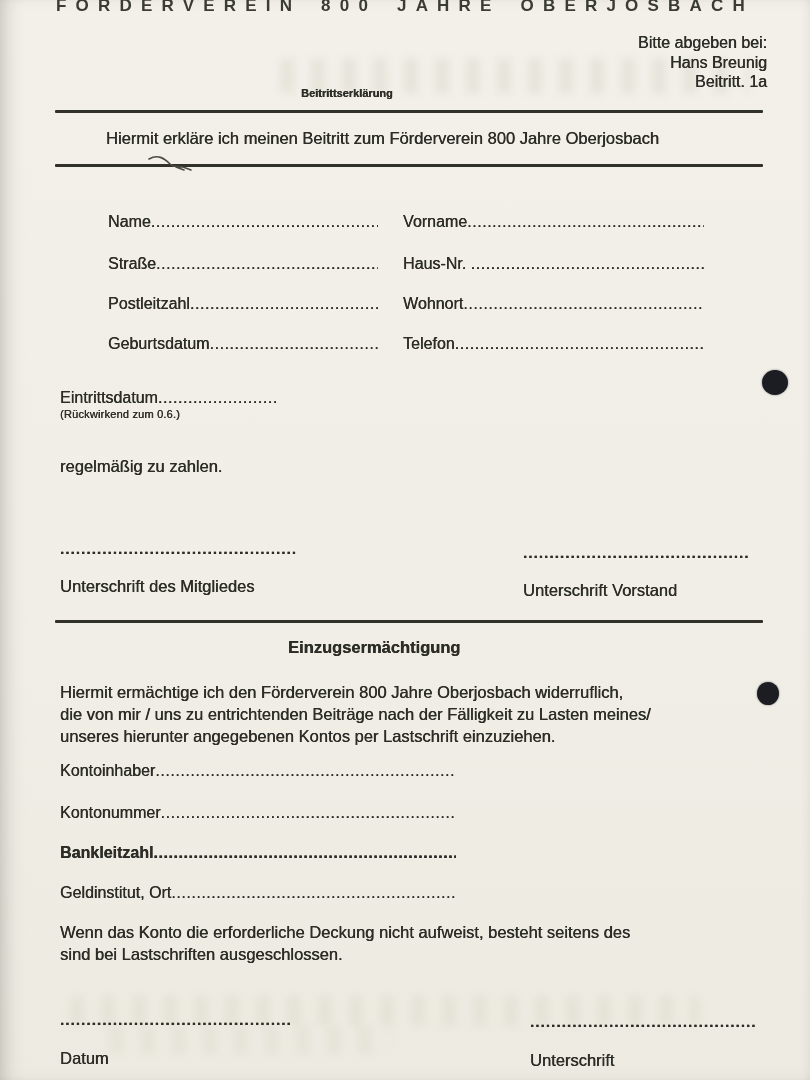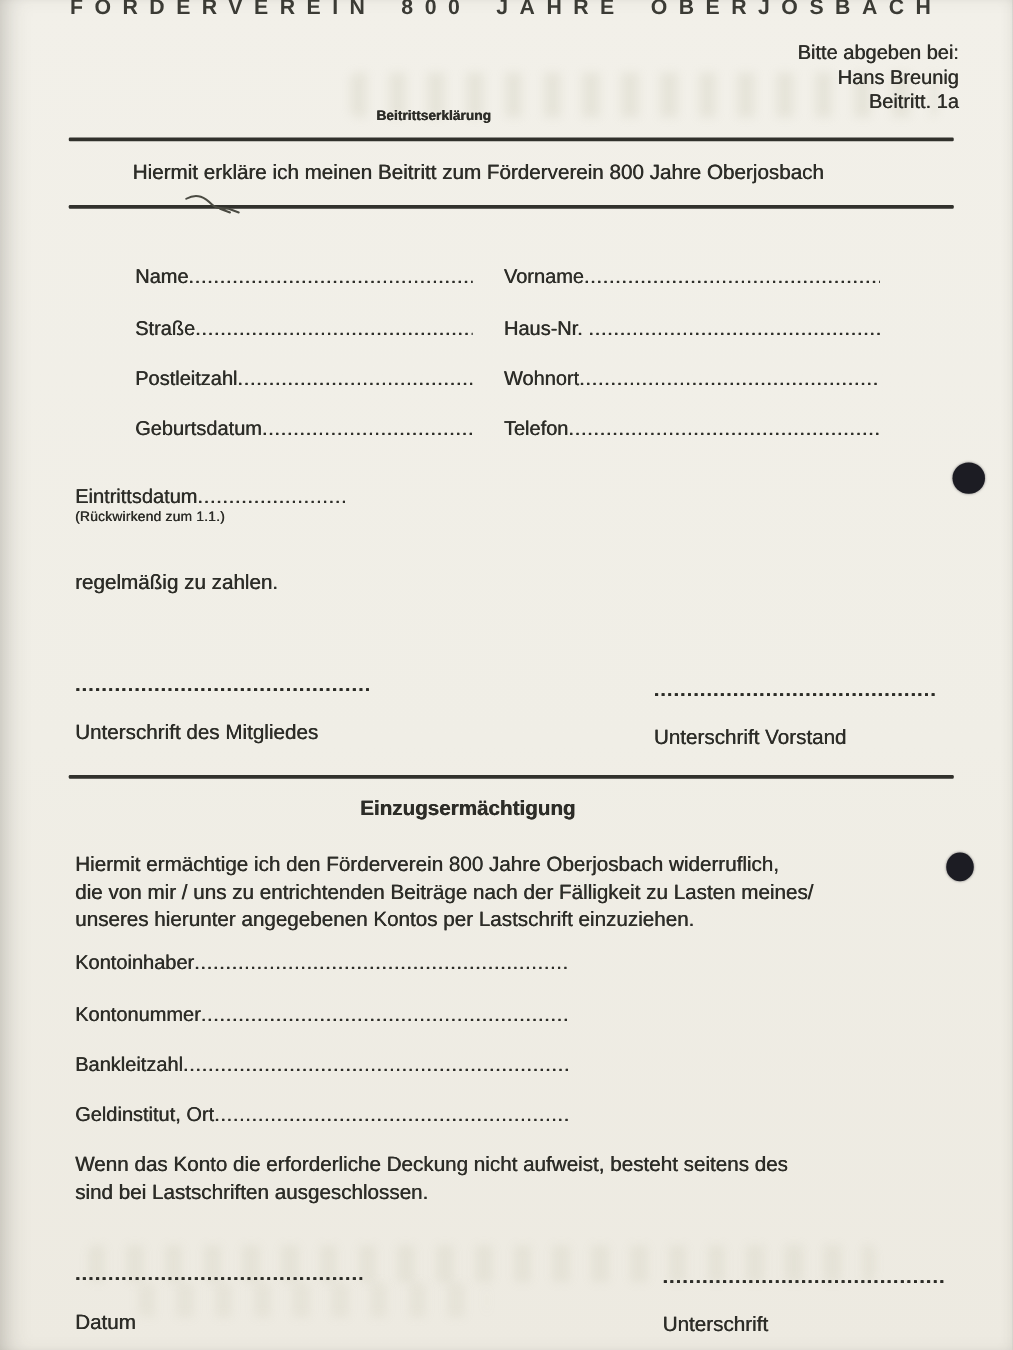--- a/index.html
+++ b/index.html
@@ -108,21 +108,21 @@
         <span class="dots">........................................................................................................................................</span>
     </div>
   </div>
 
   <div class="hole" style="left:762px;top:370px;width:26px;height:25px;"></div>
 
   <div class="field" style="left:60px;top:388px;width:217px;">
     <span class="lbl">Eintrittsdatum</span>
       <span class="dots">........................................................................................................................................</span>
   </div>
-  <div class="t small-note" style="left:60px;top:408px;">(Rückwirkend zum 1.1.)</div>
+  <div class="t small-note" style="left:60px;top:408px;">(Rückwirkend zum 0.6.)</div>
 
   <div class="para" style="left:60px;top:455px;">
     <div>regelmäßig zu zahlen.</div>
   </div>
 
   <div class="dotline" style="left:60px;top:541px;width:236px;">........................................................................................................................................</div>
   <div class="dotline" style="left:523px;top:545px;width:225px;">........................................................................................................................................</div>
   <div class="t fs165" style="left:60px;top:577px;">Unterschrift des Mitgliedes</div>
   <div class="t fs165" style="left:523px;top:581px;">Unterschrift Vorstand</div>
 
@@ -139,21 +139,21 @@
   <div class="hole" style="left:757px;top:682px;width:22px;height:23px;"></div>
 
   <div class="field" style="left:60px;top:761px;width:396px;">
     <span class="lbl">Kontoinhaber</span>
       <span class="dots">........................................................................................................................................</span>
   </div>
   <div class="field" style="left:60px;top:803px;width:396px;">
     <span class="lbl">Kontonummer</span>
       <span class="dots">........................................................................................................................................</span>
   </div>
-  <div class="field" style="left:60px;top:843px;width:396px;">
+  <div class="field" style="left:60px;top:843px;width:396px;font-weight:bold;">
     <span class="lbl">Bankleitzahl</span>
       <span class="dots">........................................................................................................................................</span>
   </div>
   <div class="field" style="left:60px;top:883px;width:396px;">
     <span class="lbl">Geldinstitut, Ort</span>
       <span class="dots">........................................................................................................................................</span>
   </div>
 
   <div class="para" style="left:60px;top:921px;">
     <div>Wenn das Konto die erforderliche Deckung nicht aufweist, besteht seitens des</div>

